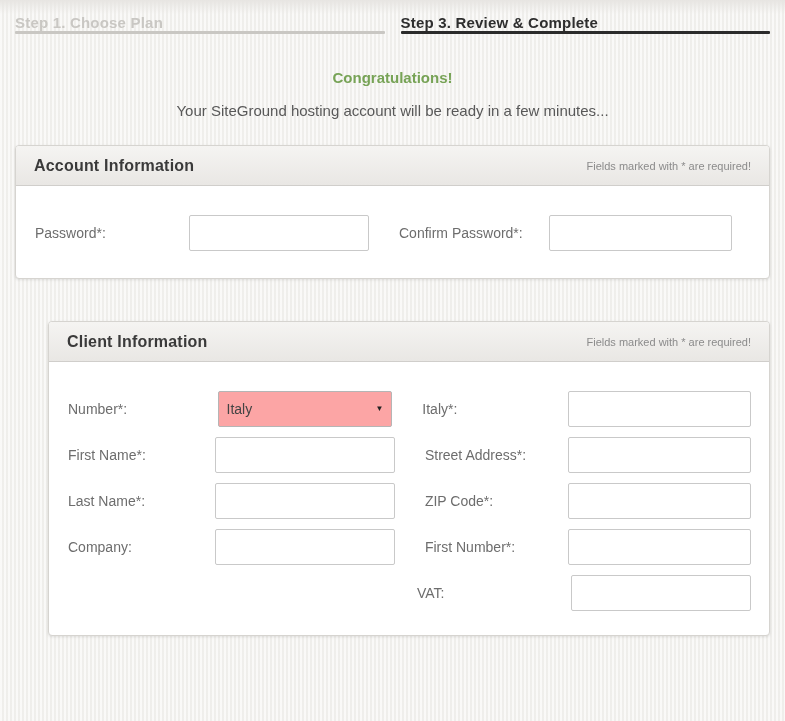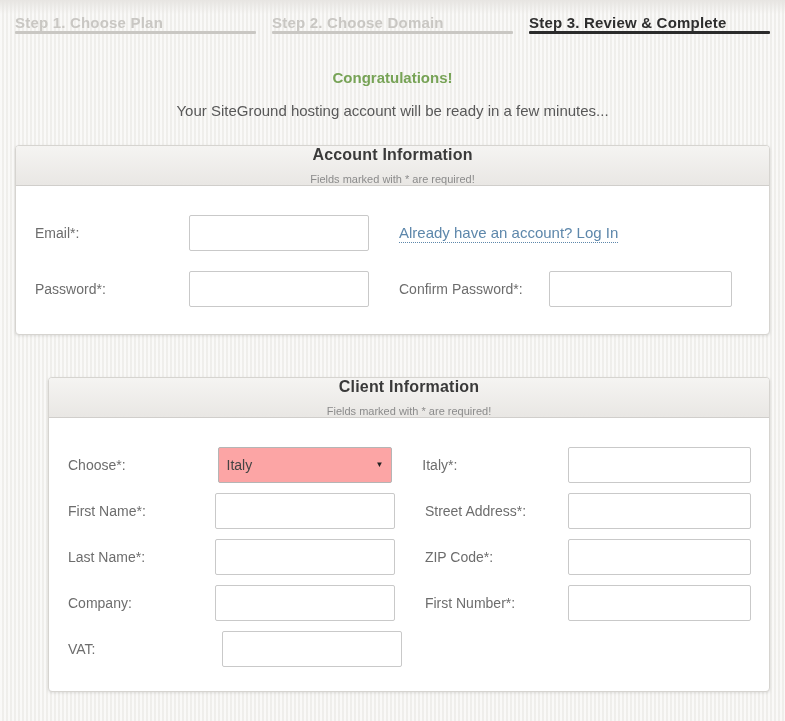--- a/index.html
+++ b/index.html
@@ -67,21 +67,20 @@
 
   .card-header {
     display: flex;
     align-items: center;
     justify-content: space-between;
     height: 40px;
     padding: 0 18px;
     background: linear-gradient(#f5f4f2, #e9e7e4);
     border-bottom: 1px solid #d0cecb;
     border-radius: 3px 3px 0 0;
-    flex-direction: column;
   }
   .card-title {
     font-size: 16px;
     font-weight: bold;
     color: #3a3a3a;
     letter-spacing: 0.2px;
   }
   .card-note {
     font-size: 11px;
     color: #8b8b8b;
@@ -89,21 +88,21 @@
 
   .card-body { padding: 29px 18px 24px 18px; }
   .card-account .card-body { padding-bottom: 27px; }
 
   .form-row {
     display: flex;
     align-items: center;
     min-height: 36px;
   }
   .card-account .form-row + .form-row { margin-top: 20px; }
-  .card-client  .form-row + .form-row { margin-top: 10px; }
+  .card-client  .form-row + .form-row { margin-top: 10px; justify-content: flex-end; }
 
   .flabel {
     width: 155px;
     font-size: 14px;
     color: #6d6d6d;
     padding-left: 1px;
   }
   .flabel-right {
     width: 150px;
     margin-left: 30px;
@@ -168,64 +167,55 @@
   }
 </style>
 </head>
 <body>
 
 <div class="steps">
   <div class="step">
     <span class="step-label">Step 1. Choose Plan</span>
     <span class="step-underline"></span>
   </div>
-  <div class="step">
-    <span class="step-label">Step 2. Choose Domain</span>
-    <span class="step-underline"></span>
-  </div>
   <div class="step active">
     <span class="step-label">Step 3. Review &amp; Complete</span>
     <span class="step-underline"></span>
   </div>
 </div>
 
 <div class="banner">
   <div class="banner-title">Congratulations!</div>
   <div class="banner-subtitle">Your SiteGround hosting account will be ready in a few minutes...</div>
 </div>
 
 <div class="card card-account">
   <div class="card-header">
     <span class="card-title">Account Information</span>
     <span class="card-note">Fields marked with * are required!</span>
   </div>
   <div class="card-body">
     <div class="form-row">
-      <label class="flabel">Email*:</label>
-      <input class="tinput" type="text" value="" style="">
-      <a class="login-link">Already have an account? Log In</a>
-    </div>
-    <div class="form-row">
       <label class="flabel">Password*:</label>
       <input class="tinput" type="password" value="" style="">
       <label class="flabel-right">Confirm Password*:</label>
       <input class="tinput tinput-right" type="password" value="" style="">
     </div>
   </div>
 </div>
 
 <div class="card card-client">
   <div class="card-header">
     <span class="card-title">Client Information</span>
     <span class="card-note">Fields marked with * are required!</span>
   </div>
   <div class="card-body">
 
     <div class="form-row">
-      <label class="flabel">Choose*:</label>
+      <label class="flabel">Number*:</label>
       <span class="select-wrap">
         <select>
           <option>Italy</option>
         </select>
         <span class="select-arrow">▼</span>
       </span>
       <label class="flabel-right">Italy*:</label>
       <input class="tinput tinput-right" type="text" value="" style="">
     </div>
 

